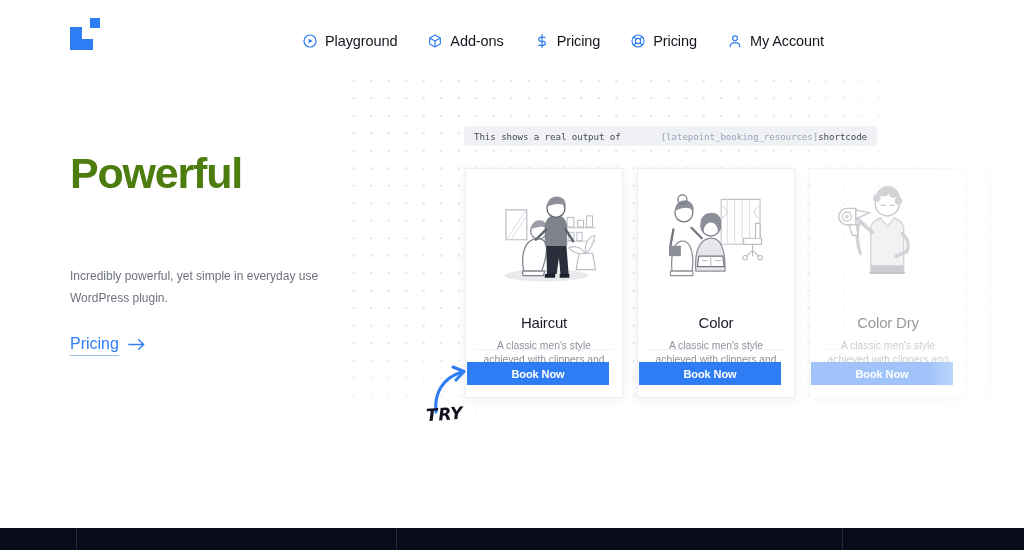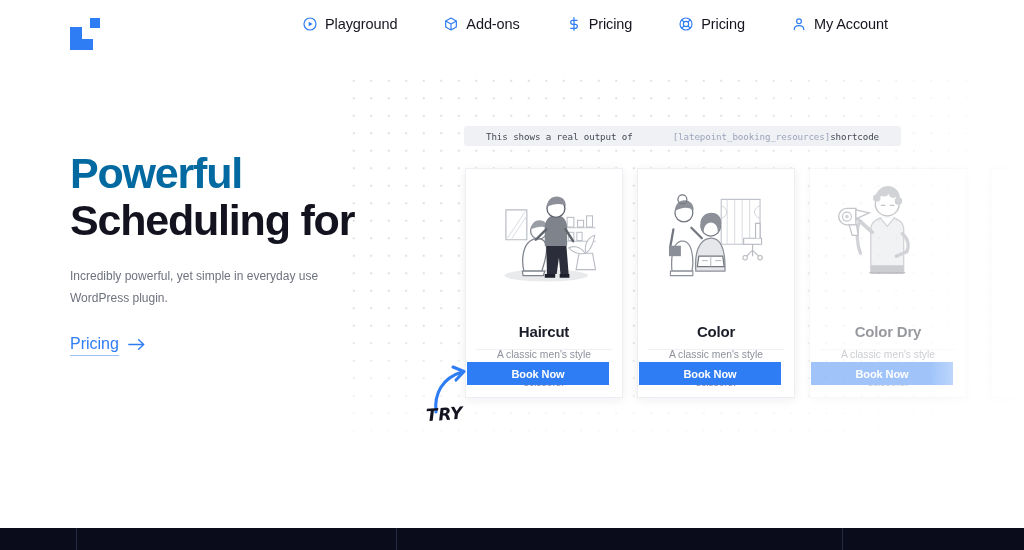--- a/index.html
+++ b/index.html
@@ -61,24 +61,24 @@
     background: #2f7df4;
   }
   .logo .sq-top {
     position: absolute; left: 18px; top: 0;
     width: 14px; height: 14px;
     background: #2f7df4;
     border: 2px solid #fff;
   }
 
   .nav {
-    position: absolute; left: 302px; top: 16px;
+    position: absolute; left: 302px; top: 8px;
     height: 66px;
-    display: flex; align-items: flex-start;
-    gap: 46px;
+    display: flex; align-items: center;
+    gap: 30px;
   }
   .nav-item {
     display: flex; align-items: center; gap: 7px;
     cursor: pointer;
     white-space: nowrap;
   }
   .nav-item .label {
     font-size: 14.5px;
     color: #15161f;
     letter-spacing: -.1px;
@@ -91,21 +91,21 @@
     width: 400px;
     z-index: 20;
   }
   .hero h1 {
     font-size: 43px;
     line-height: 46.5px;
     font-weight: 700;
     color: #12131f;
     letter-spacing: -1.2px;
   }
-  .hero h1 .accent { color: #0369a1; }
+  .hero h1 .accent { color: #4d7c0f; }
   .hero p {
     margin-top: 22px;
     font-size: 12px;
     line-height: 22px;
     color: #6e727e;
     width: 300px;
   }
   .hero .pricing-link {
     margin-top: 26px;
     display: inline-flex; align-items: center; gap: 9px;
@@ -117,21 +117,21 @@
     border-bottom: 1.5px solid #9dc0f7;
     padding-bottom: 2px;
     font-weight: 400;
   }
   .hero .pricing-link svg { color: #2f7df4; }
 
   
   .shortcode-banner {
     position: absolute; left: 464px; top: 126px;
     height: 20px;
-    padding: 0 22px;
+    padding: 0 10px;
     display: flex; align-items: center;
     background: #f0f1f4;
     border-radius: 3px;
     font-family: "DejaVu Sans Mono", monospace;
     font-size: 9.2px;
     color: #454a55;
     letter-spacing: -.1px;
     z-index: 22;
     white-space: nowrap;
   }
@@ -154,23 +154,23 @@
     padding-top: 8px;
     position: relative;
   }
   .card.faded { opacity: .45; }
   .card-img {
     width: 128px; height: 112px;
     margin-top: 6px;
     display: block;
   }
   .card-title {
-    margin-top: 28px;
+    margin-top: 19px;
     font-size: 15px;
-    font-weight: 700;
+    font-weight: 400;
     color: #1b1d29;
     letter-spacing: -.2px;
   }
   .card-desc {
     margin-top: 8px;
     width: 136px;
     text-align: center;
     font-size: 10.3px;
     line-height: 14px;
     color: #8d919c;
@@ -316,21 +316,21 @@
         </span>
         <span class="label">My Account</span>
       </div>
 
     </nav>
   </div>
 
   <div class="hero">
     <h1>
       <span class="accent">Powerful</span><br>
-      <span>Scheduling for</span><br>
+      <br>
     </h1>
     <p>Incredibly powerful, yet simple in everyday use WordPress plugin.</p>
     <a class="pricing-link">
       <span class="txt">Pricing</span>
       <span>
         <svg width="17" height="13" viewBox="0 0 20 14" fill="none" stroke="currentColor" stroke-width="1.7" stroke-linecap="round" stroke-linejoin="round">
           <path d="M1 7h17M12.5 1.5L18.5 7l-6 5.5"></path>
         </svg>
       </span>
     </a>

